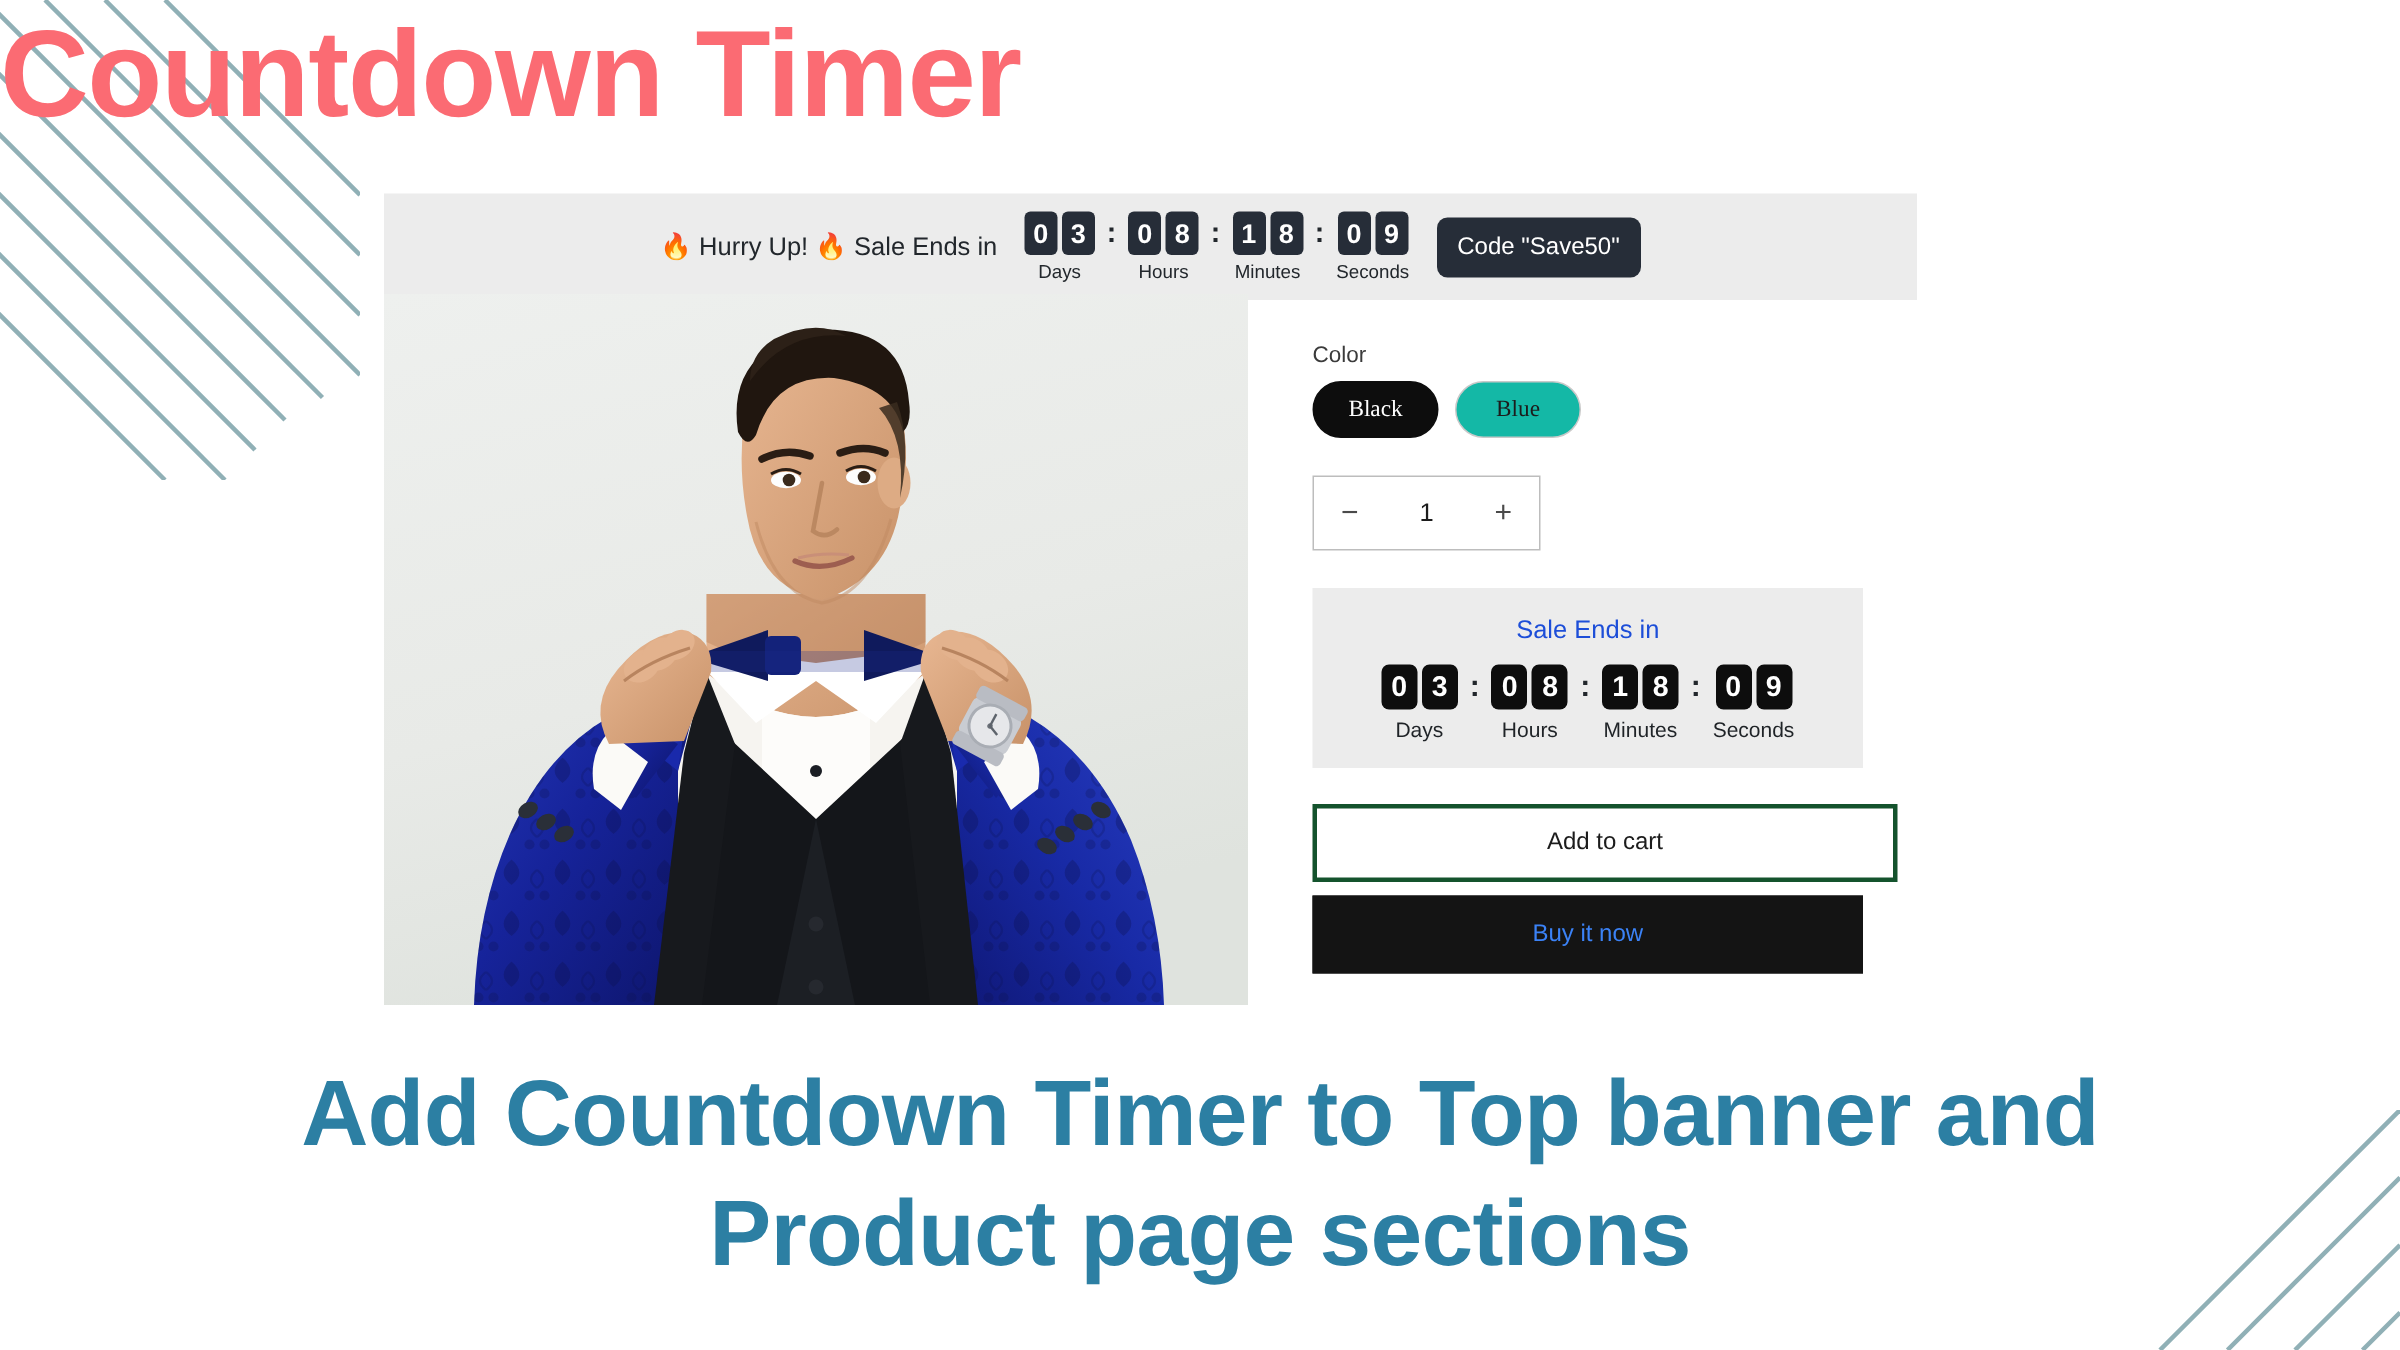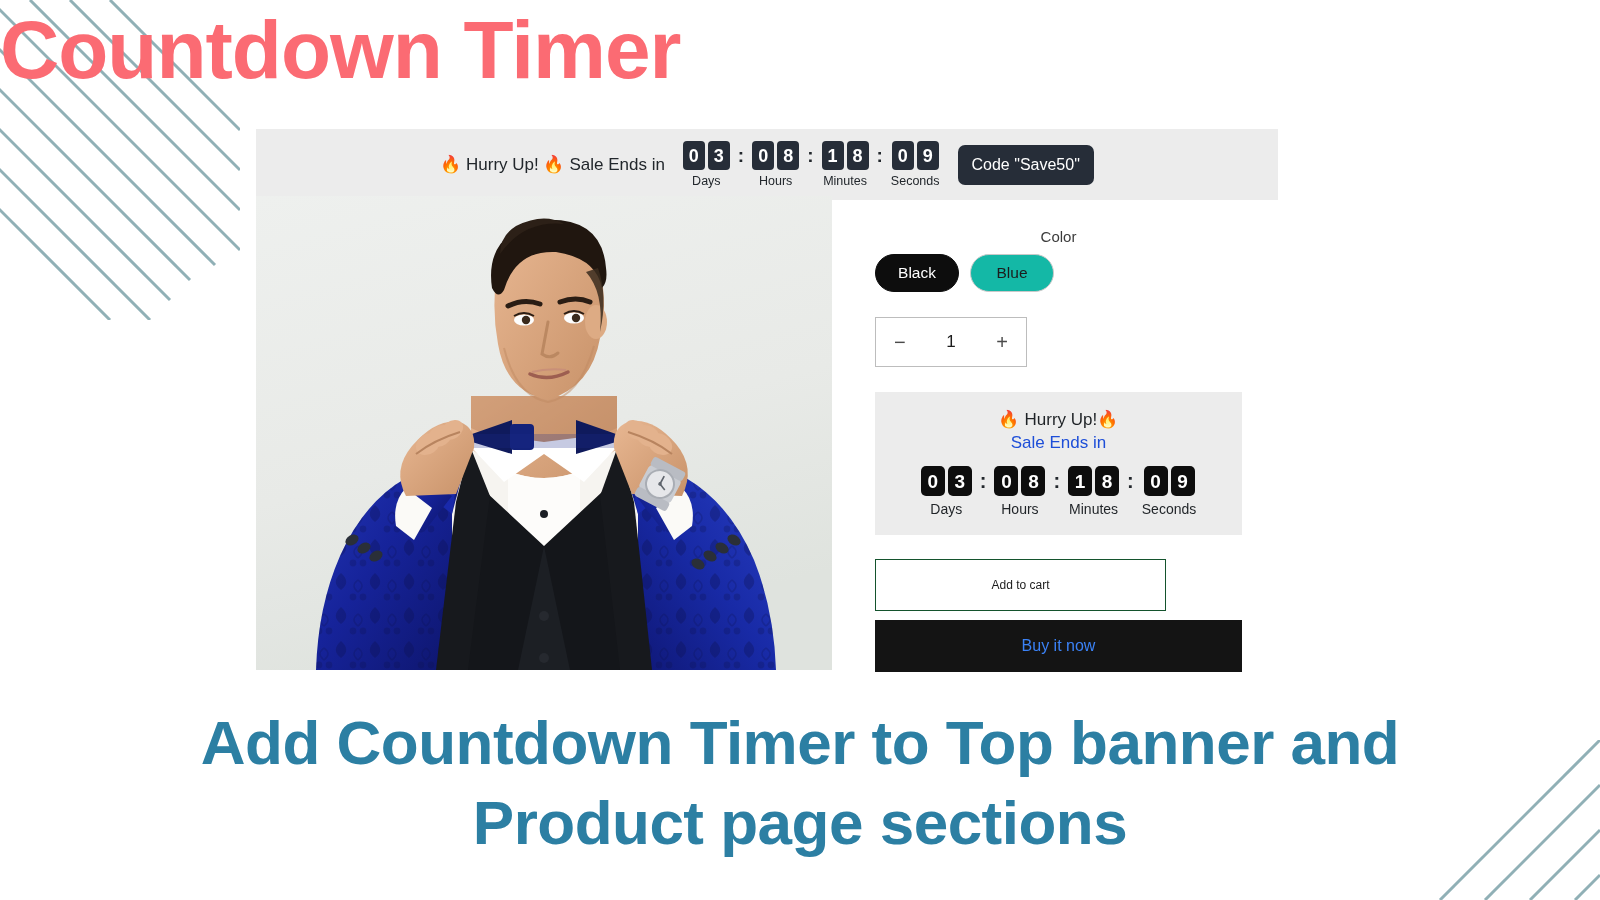--- a/index.html
+++ b/index.html
@@ -69,23 +69,23 @@
   .photo {
     position:absolute; left:0; top:0; width:576px; height:474px;
     overflow:hidden; background:#eceeec;
   }
   .photo svg { display:block; width:576px; height:474px; }
 
   .details {
     position:absolute; left:619px; top:32px; width:367px;
   }
 
-  .field-label { font-size:15px; color:#3b3b3b; margin-bottom:9px;text-align:center; }
-
-  .swatches { display:flex; gap:11px; margin-bottom:25px; }
+  .field-label { font-size:15px; color:#3b3b3b; margin-bottom:9px; }
+
+  .swatches { display:flex; gap:11px; margin-bottom:25px;font-family:Liberation Serif, serif; }
   .swatch {
     min-width:84px; height:38px; padding:0 20px;
     border-radius:19px; font-size:15.5px;
     display:flex; align-items:center; justify-content:center;
     background:#14b8a6; color:#1c1c1c; border:1px solid #c9c9c9;
   }
   .swatch.selected { background:#0d0d0d; color:#ffffff; border-color:#0d0d0d; }
 
   .qty {
     width:152px; height:50px; border:1px solid #bdbdbd; background:#fff;
@@ -104,22 +104,22 @@
   .cd-head2 { font-size:17px; color:#1d4ed8; line-height:23px; margin-bottom:12px;text-align:center; }
   .cd-panel .cd { justify-content:center; }
   .cd-panel .cd-box {
     background:#0d0d0d; width:24px; height:30px; border-radius:5px;
     font-size:19px;
   }
   .cd-panel .cd-label { font-size:14px; color:#1f2327; margin-top:5px; }
   .cd-panel .cd-sep { line-height:30px; font-size:20px; }
 
   .btn-cart {
-    width:291px; height:52px; background:#ffffff; border:1px solid #14532d;
-    font-size:12px; color:#1c1c1c;
+    width:390px; height:52px; background:#ffffff; border:3px solid #14532d;
+    font-size:16px; color:#1c1c1c;
     display:flex; align-items:center; justify-content:center;
     margin-bottom:9px;
   }
   .btn-buy {
     width:367px; height:52px; background:#141414; border:1px solid #141414;
     font-size:16px; color:#3b82f6;
     display:flex; align-items:center; justify-content:center;
   }
 
   
@@ -362,21 +362,20 @@
         <div class="swatch">Blue</div>
       </div>
 
       <div class="qty">
         <span class="qty-btn">−</span>
         <span class="qty-val">1</span>
         <span class="qty-btn">+</span>
       </div>
 
       <div class="cd-panel">
-        <div class="cd-head1">🔥 Hurry Up!🔥</div>
         <div class="cd-head2">Sale Ends in</div>
         <div class="cd">
           <div class="cd-unit">
             <div class="cd-digits">
               <span class="cd-box">0</span>
               <span class="cd-box">3</span>
             </div>
             <span class="cd-label">Days</span>
           </div>
           <span class="cd-sep">:</span>

